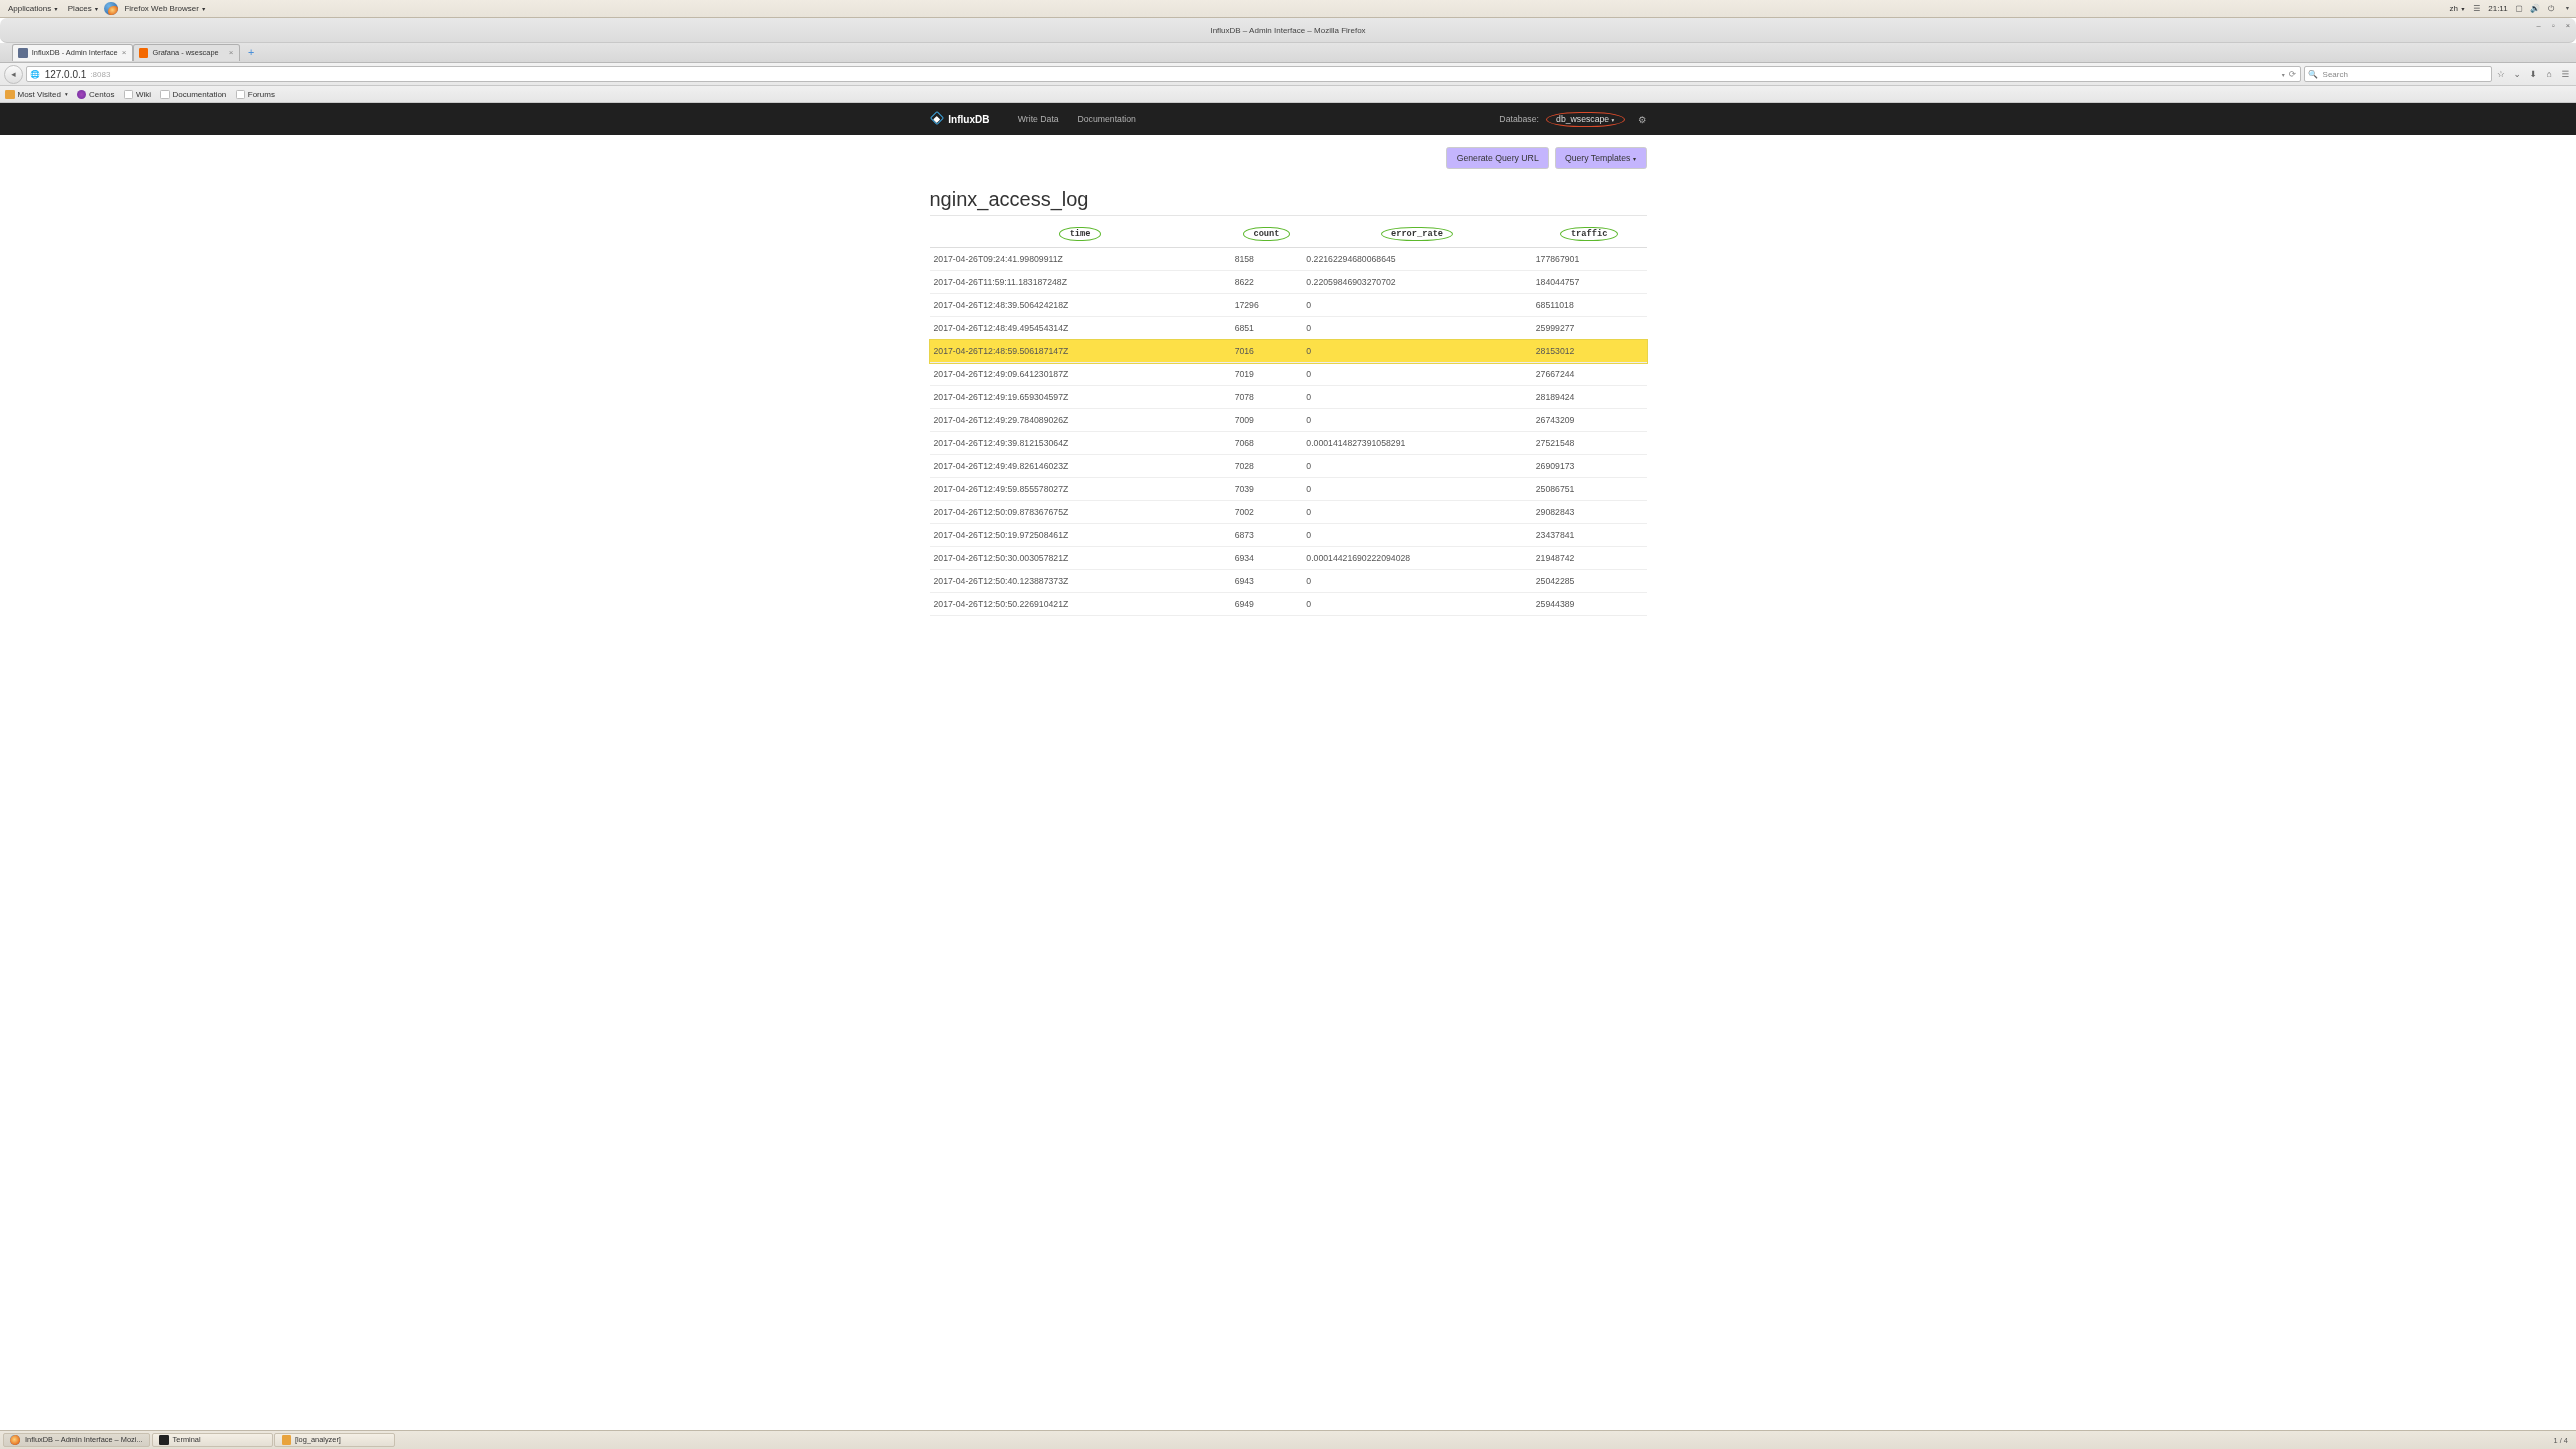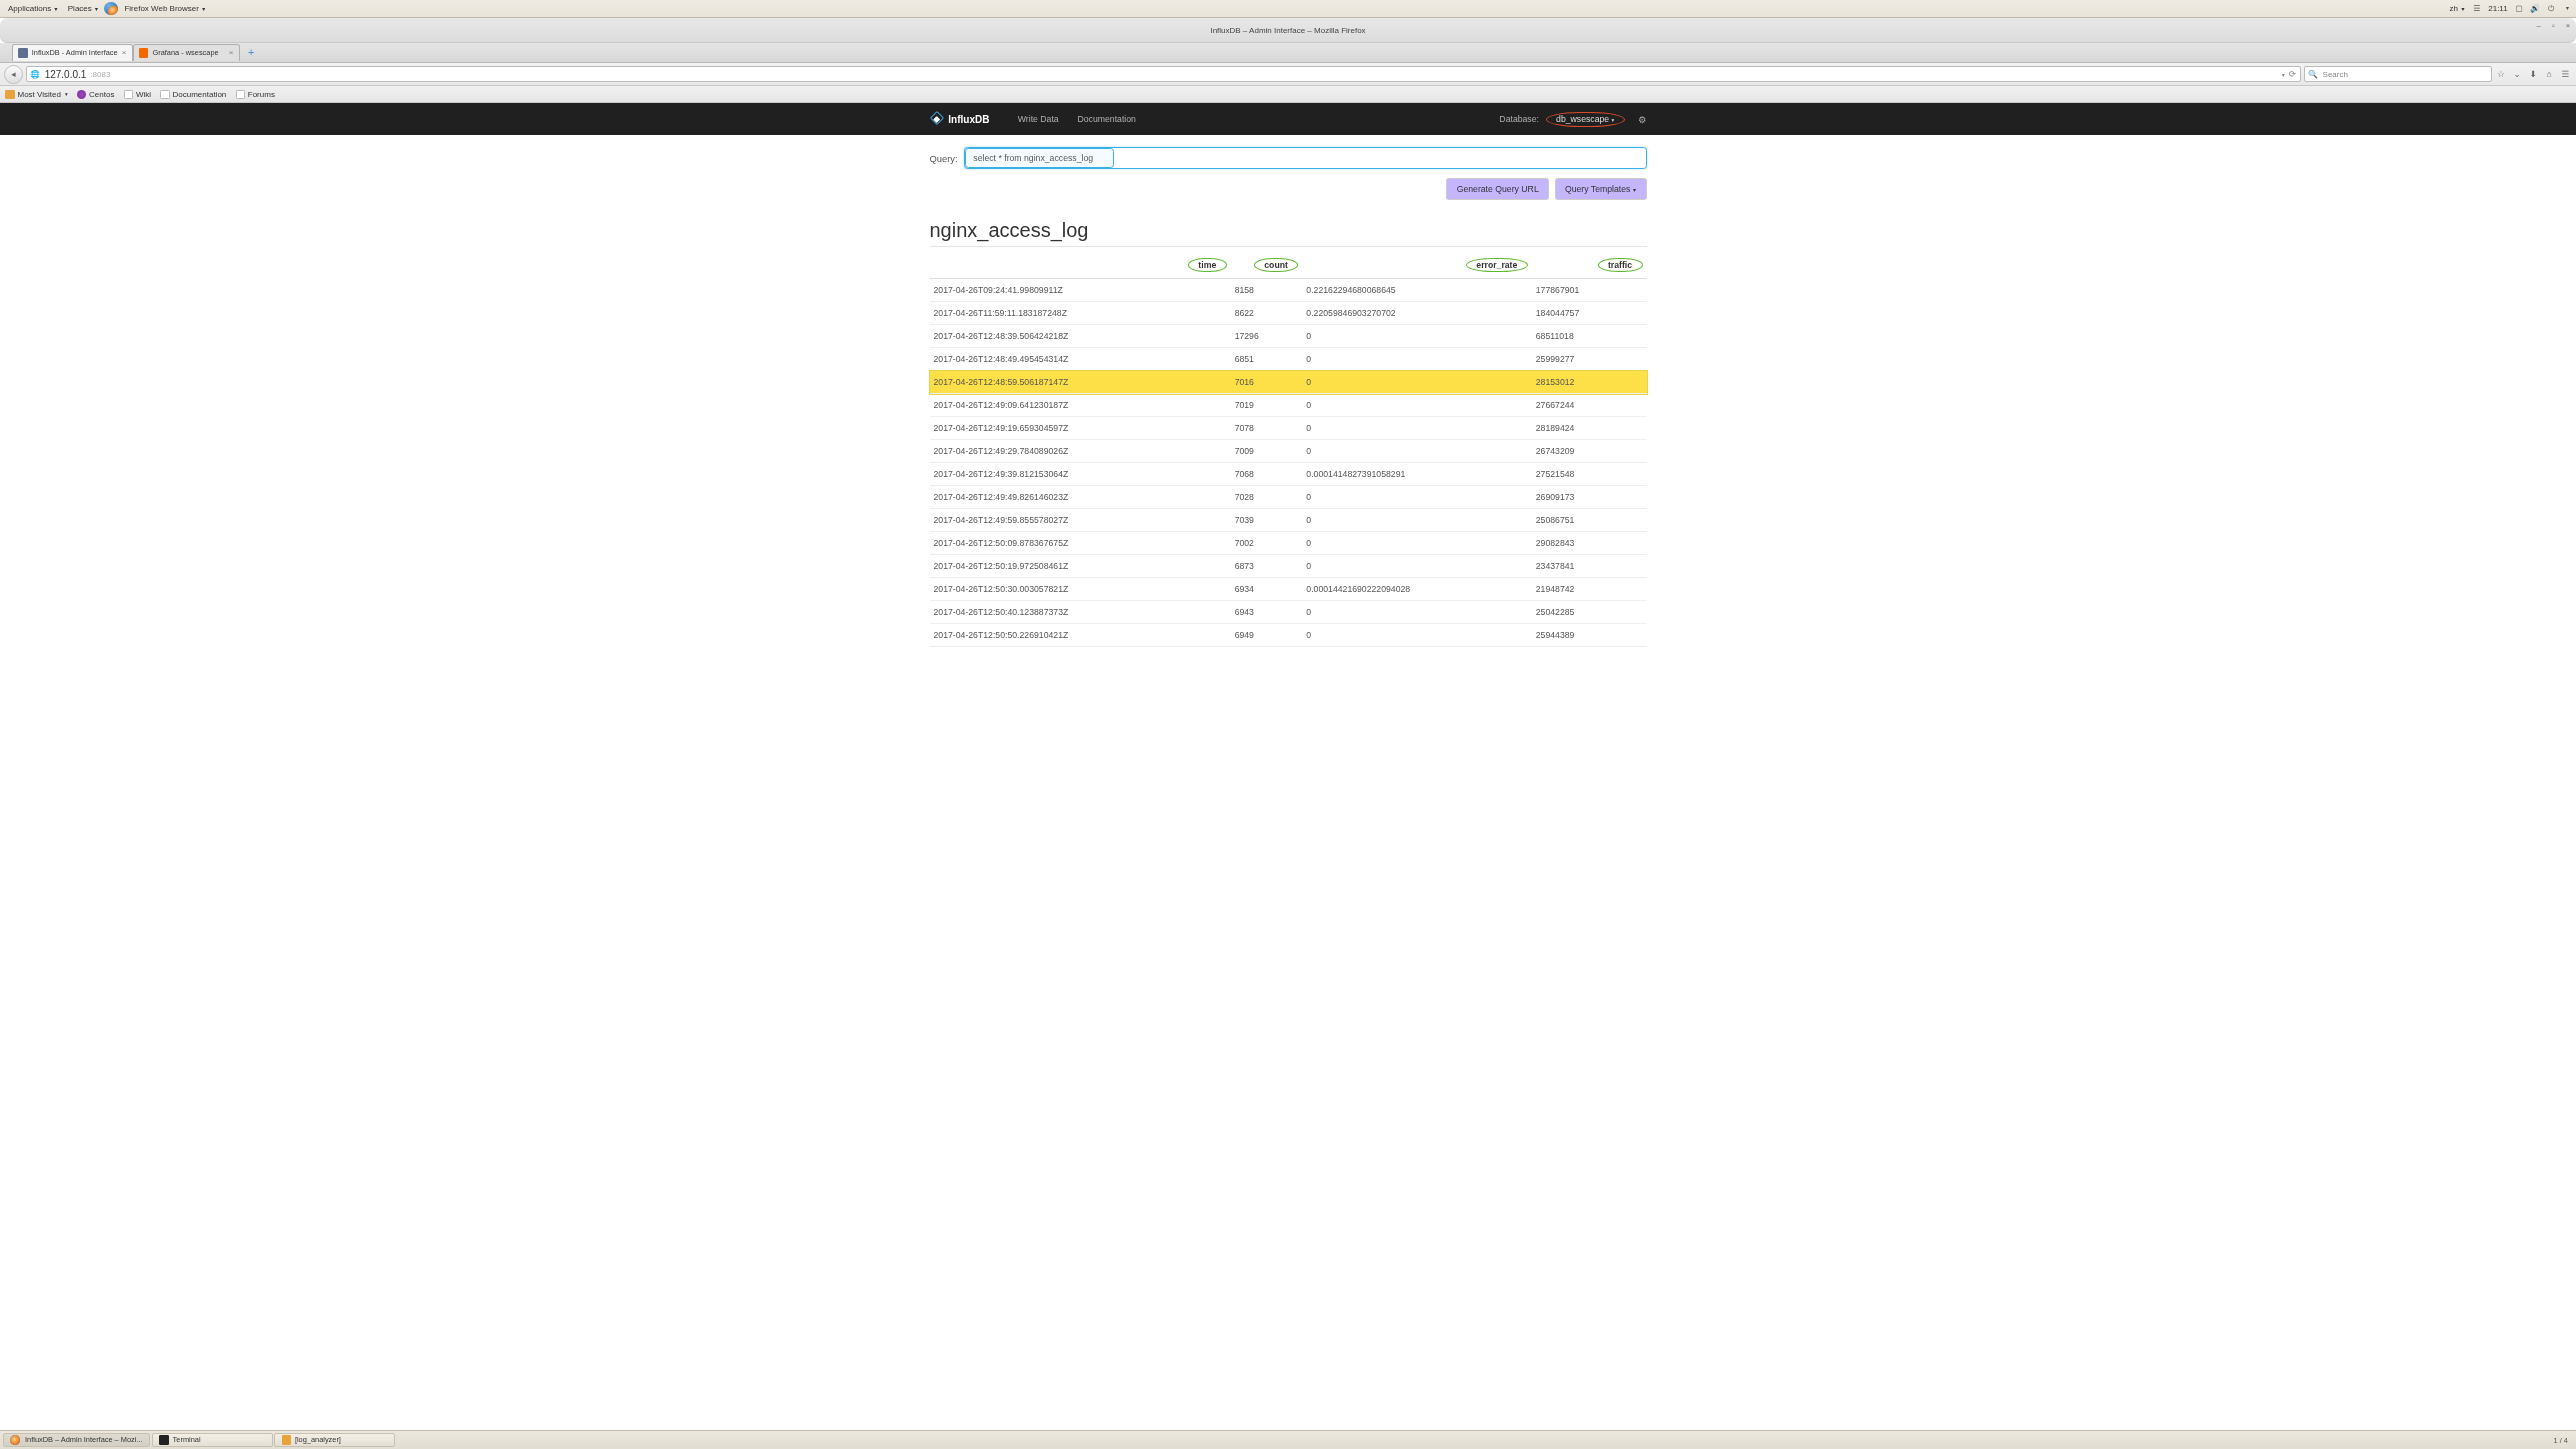--- a/index.html
+++ b/index.html
@@ -70,21 +70,21 @@
 .query-input { width: 100%; height: 21.5px; border: 0.7px solid #38b0e6; border-radius: 3.4px; padding: 0 8px; font-size: 8.7px; color: #555; outline: none; box-shadow: 0 0 2.7px rgba(56,176,230,.4); }
 .query-highlight { position: absolute; left: 0.7px; top: 0.7px; height: 20px; width: 149px; border: 1.3px solid #38b0e6; border-radius: 3.4px; pointer-events: none; background: rgba(56,176,230,.05); }
 
 .btn-row { display: flex; justify-content: flex-end; gap: 5.4px; margin-bottom: 19px; }
 .btn { height: 21.5px; padding: 0 9.4px; background: #c4b5fd; border: 0.7px solid #ccc; border-radius: 2.7px; font-size: 8.7px; color: #333; cursor: pointer; display: flex; align-items: center; gap: 2.7px; }
 .btn .caret { font-size: 6px; }
 
 h2.measurement { font-size: 20px; font-weight: 400; color: #333; margin-bottom: 5px; border-bottom: 0.7px solid #e5e5e5; padding-bottom: 4px; }
 
 table.results { width: 100%; border-collapse: collapse; font-size: 8.7px; }
-table.results th { text-align: right; font-weight: 600; padding: 6px 4px; color: #333; border-bottom: 0.7px solid #ddd; }
+table.results th { text-align: center; font-weight: 600; padding: 6px 4px; color: #333; border-bottom: 0.7px solid #ddd; font-family: Liberation Mono, monospace; }
 table.results td { padding: 6px 4px; color: #555; border-bottom: 0.7px solid #eee; }
 table.results tr.highlighted td { background: #fde047; }
 table.results tr.highlighted { outline: 1.3px solid #e8d44a; outline-offset: -0.7px; }
 
 .col-circle { display: inline-block; border: 1.3px solid #5cb82c; border-radius: 50% / 55%; padding: 1.3px 9.4px; }
 
 
 .gnome-taskbar { position: fixed; bottom: 0; left: 0; right: 0; height: 19px; background: linear-gradient(#ece7dd, #e2ddd2); border-top: 0.7px solid #c0b8a8; display: flex; align-items: center; padding: 0 2.7px; font-size: 7.4px; gap: 1.3px; }
 .task-item { height: 14.8px; padding: 0 6.7px; border: 0.7px solid #c8c0b0; background: linear-gradient(#f4efe5, #e4dfd4); border-radius: 2px; display: flex; align-items: center; gap: 4px; min-width: 121px; cursor: pointer; }
 .task-item.active { background: linear-gradient(#e0dbd0, #d4cfc4); }
@@ -196,27 +196,20 @@
         <span class="db-label">Database:</span>
         <span class="db-select">
           <span class="circled"><span>db_wsescape</span> <span style="font-size:5.4px">▾</span></span>
         </span>
         <span class="gear">⚙</span>
       </div>
     </div>
   </div>
 
   <div class="container">
-    <div class="query-row">
-      <span class="query-label">Query:</span>
-      <div class="query-input-wrap">
-        <input class="query-input" value="select * from nginx_access_log" style="">
-        <div class="query-highlight"></div>
-      </div>
-    </div>
     <div class="btn-row">
       <button class="btn">
           <span>Generate Query URL</span>
         </button>
       <button class="btn">
           <span>Query Templates</span>
           <span class="caret">▾</span>
         </button>
     </div>
 

